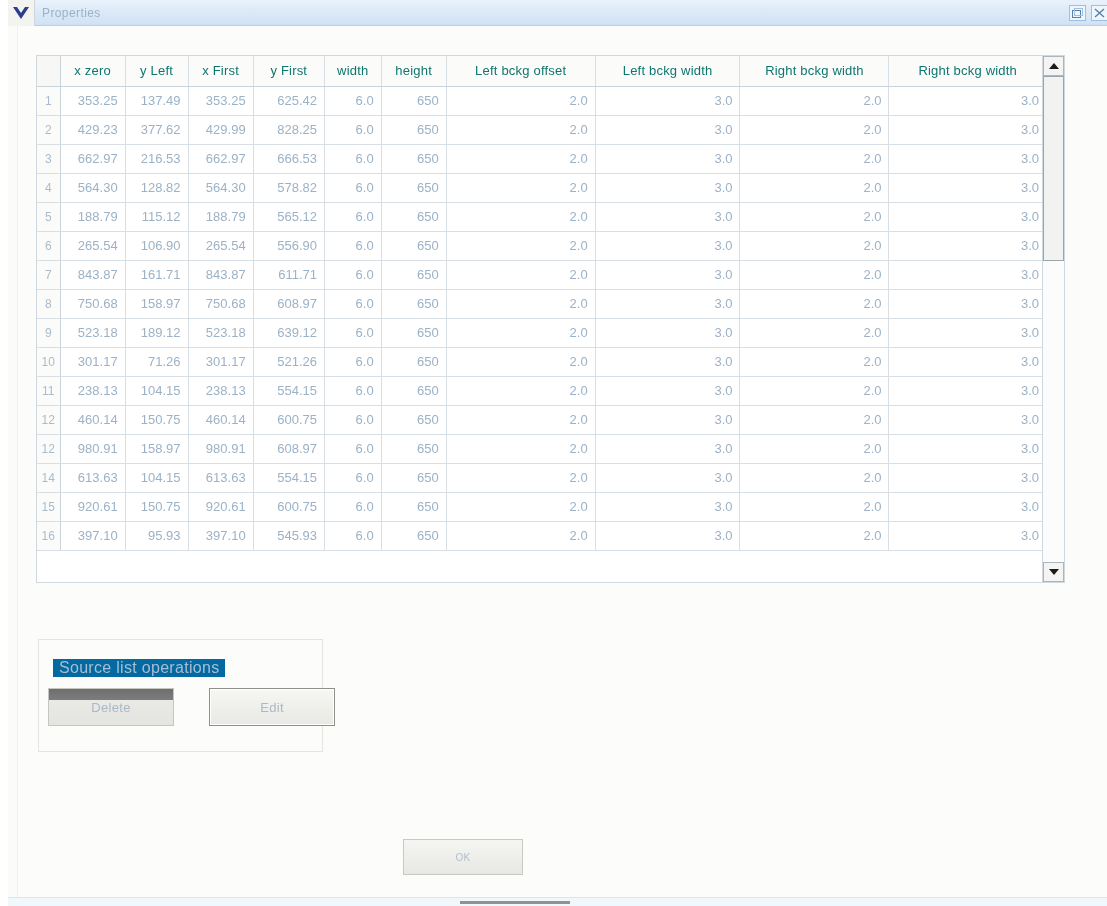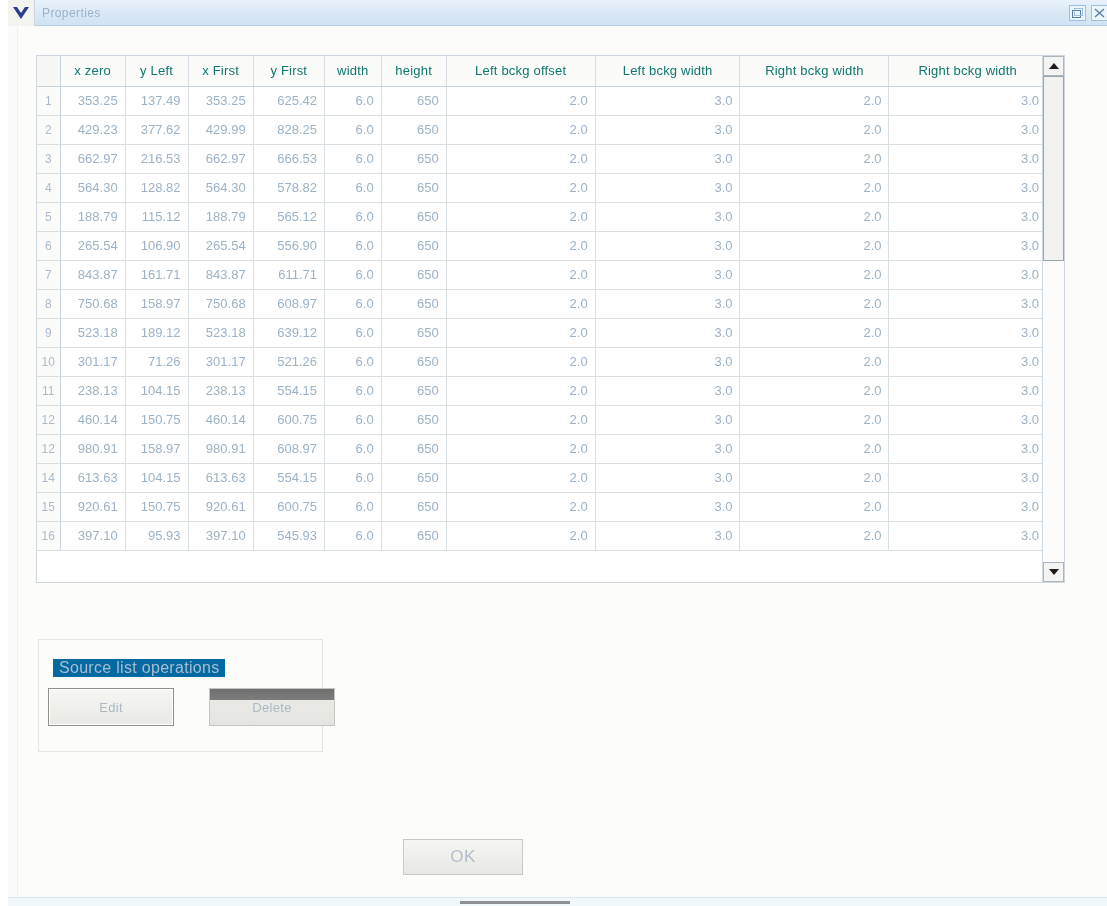--- a/index.html
+++ b/index.html
@@ -243,21 +243,21 @@
 
   
   .ok-btn {
     position: absolute;
     left: 395px; top: 813px;
     width: 120px; height: 36px;
     background: linear-gradient(to bottom, #f5f5f3 0%, #eeeeea 50%, #e7e7e3 100%);
     border: 1px solid #c9c9c3;
     box-sizing: border-box;
     display: flex; align-items: center; justify-content: center;
-    font-size: 17px;
+    font-size: 10px;
     color: #b0bfcc;
     letter-spacing: 0.4px;
   }
 
   
   .bottom-edge {
     position: absolute;
     left: 0; bottom: 0;
     width: 1107px; height: 9px;
     background: #f1f8fc;
@@ -564,22 +564,22 @@
         <div class="sb-arrow down">
             <div class="tri"></div>
           </div>
       </div>
     </div>
 
     <div class="groupbox"></div>
     <div class="groupbox-title">Source list operations</div>
 
     <div class="gb-btn-row">
+      <div class="btn pressed">Delete</div>
       <div class="btn focused">Edit</div>
-      <div class="btn pressed">Delete</div>
     </div>
 
     <div class="ok-btn">OK</div>
 
     <div class="bottom-edge">
       <div class="grip"></div>
     </div>
   </div>
 </div>
 

